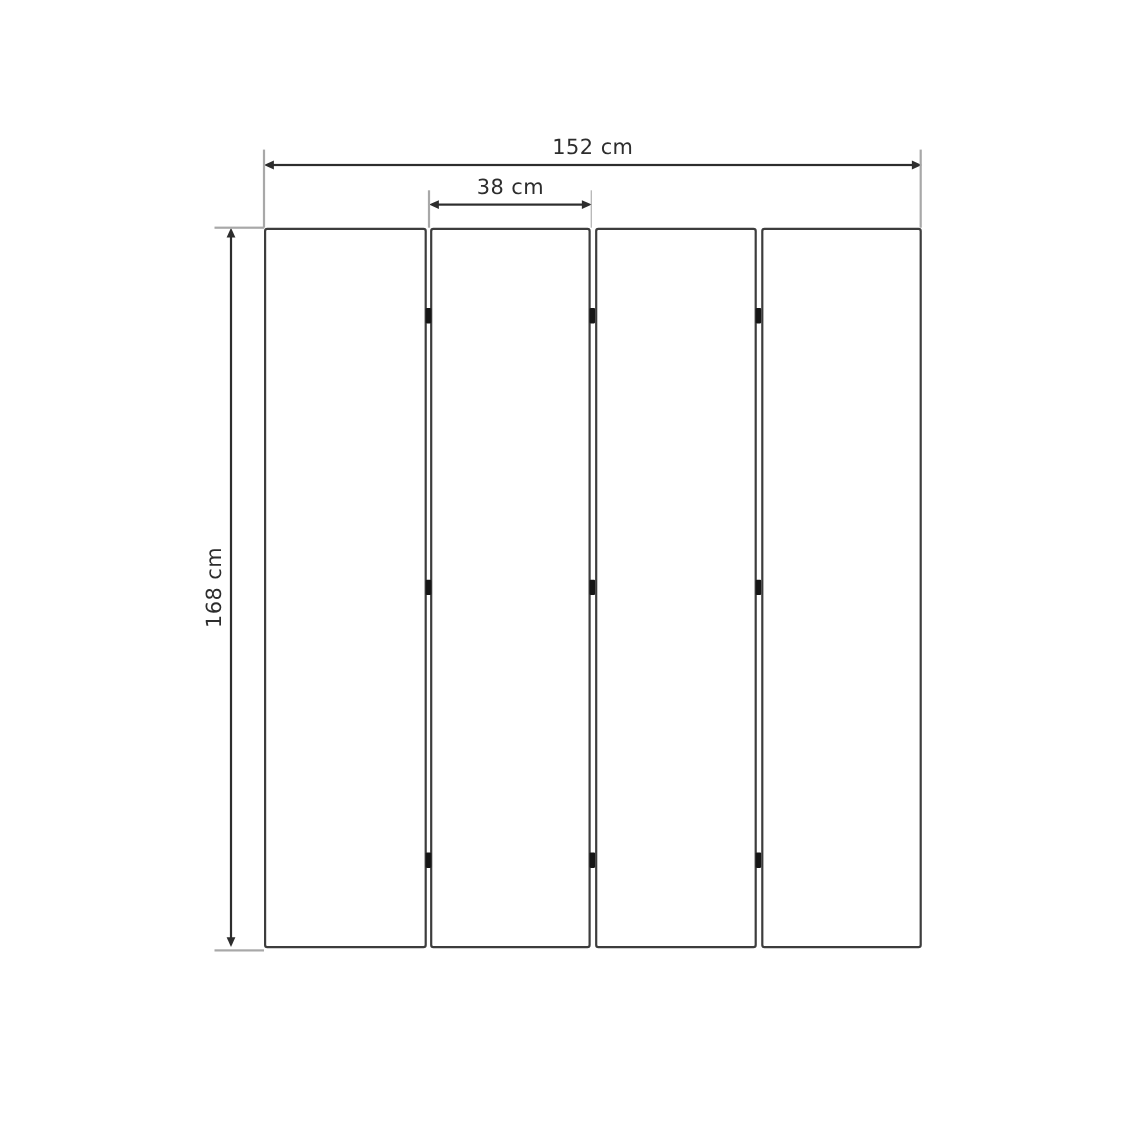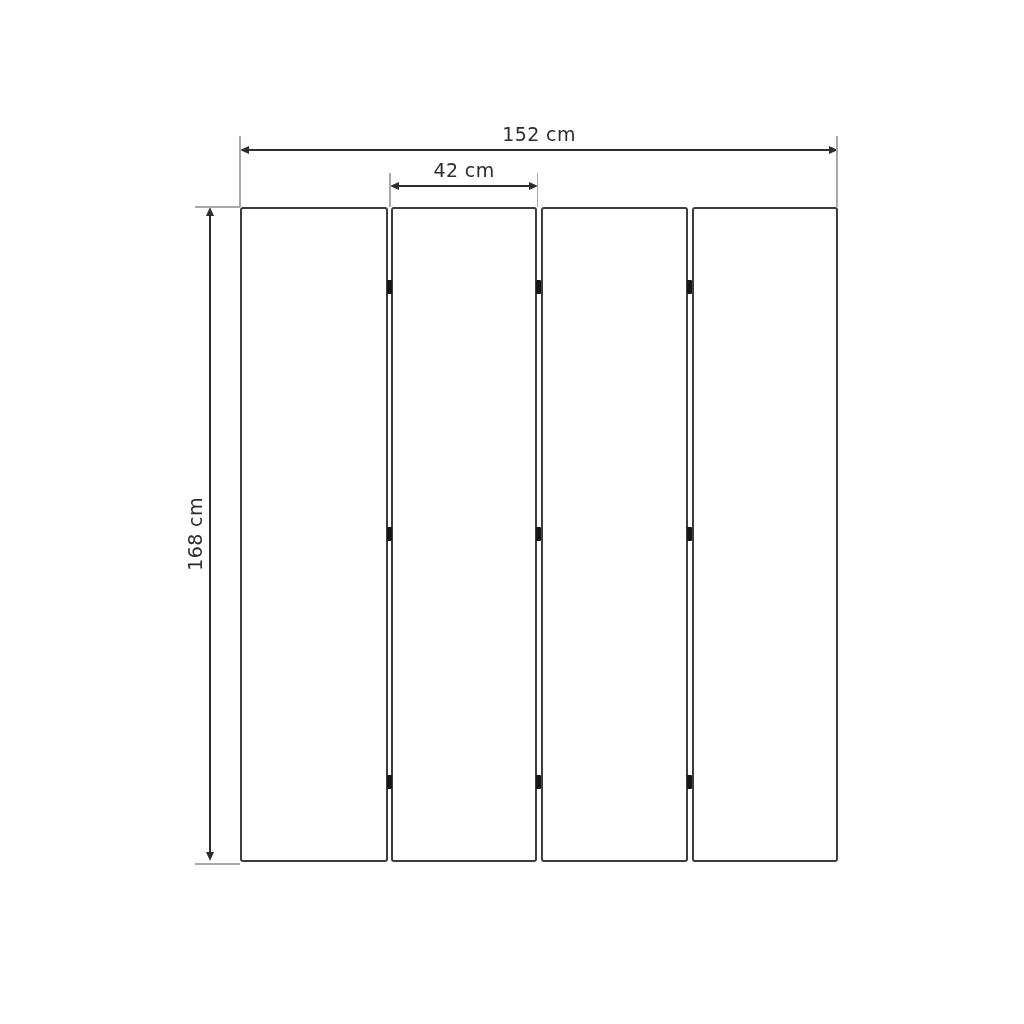--- a/index.html
+++ b/index.html
@@ -82,21 +82,21 @@
   <div class="hinge" style="left:687px;top:505px;"></div>
   <div class="hinge" style="left:687px;top:753px;"></div>
 
   <div class="dim-label" style="left:439px;top:100px;width:200px;">152 cm</div>
   <div class="dimline" style="left:247px;top:127px;width:584px;height:2px;"></div>
   <div class="arr left" style="left:240px;top:124px;"></div>
   <div class="arr right" style="left:829px;top:124px;"></div>
   <div class="extline" style="left:239px;top:114px;width:1.5px;height:71px;"></div>
   <div class="extline" style="left:836px;top:114px;width:1.5px;height:71px;"></div>
 
-  <div class="dim-label" style="left:384px;top:136px;width:160px;">42 cm</div>
+  <div class="dim-label" style="left:384px;top:136px;width:160px;">38 cm</div>
   <div class="dimline" style="left:397px;top:163px;width:134px;height:2px;"></div>
   <div class="arr left" style="left:390px;top:160px;"></div>
   <div class="arr right" style="left:529px;top:160px;"></div>
   <div class="extline" style="left:389px;top:151px;width:1.5px;height:34px;"></div>
   <div class="extline" style="left:536.5px;top:151px;width:1.5px;height:34px;"></div>
 
   <div class="dim-label vertical" style="left:146px;top:499px;width:100px;height:26px;">168 cm</div>
   <div class="dimline" style="left:209px;top:192px;width:2px;height:640px;"></div>
   <div class="arr up" style="left:206px;top:185px;"></div>
   <div class="arr down" style="left:206px;top:830px;"></div>

